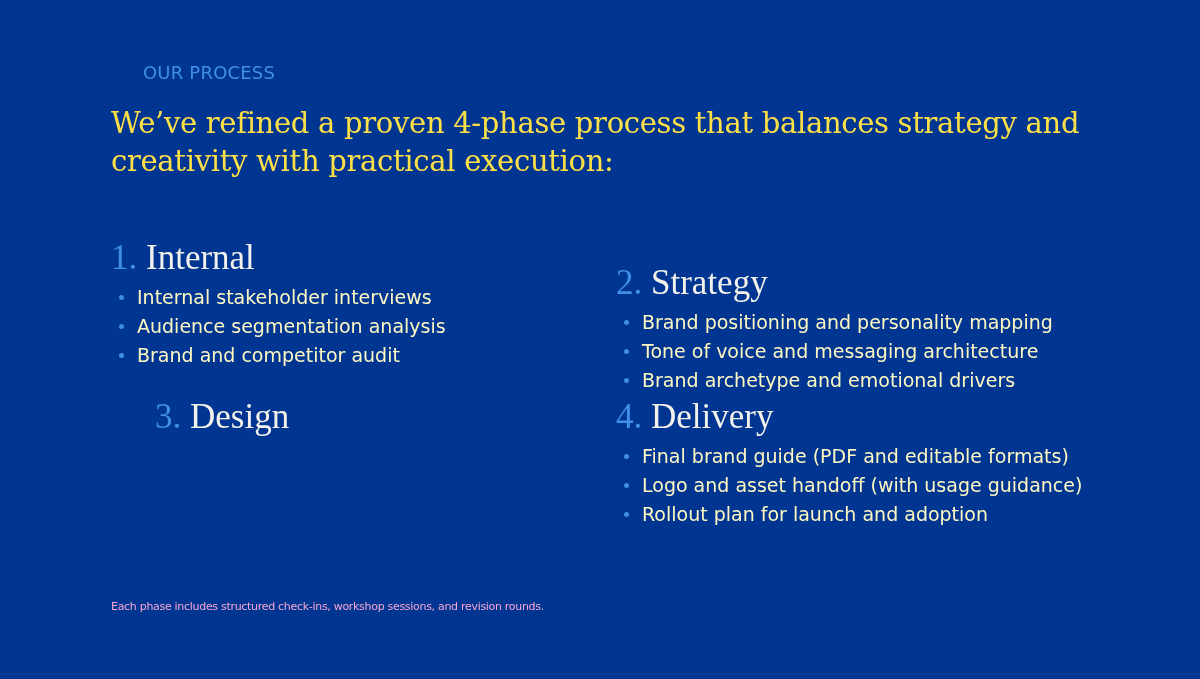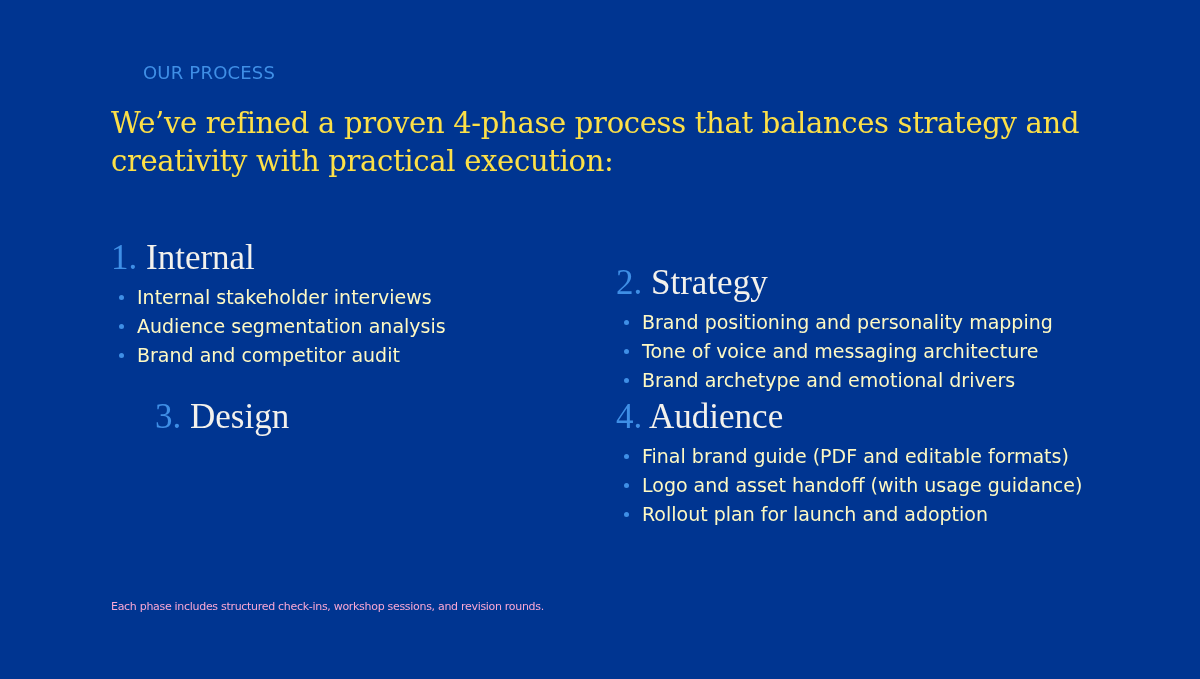--- a/index.html
+++ b/index.html
@@ -116,21 +116,21 @@
     <li><span class="bullet"></span><span>Tone of voice and messaging architecture</span></li>
     <li><span class="bullet"></span><span>Brand archetype and emotional drivers</span></li>
   </ul>
 </section>
 
 <section class="phase p3">
   <h2 class="phase-title"><span class="phase-num">3.</span> <span>Design</span></h2>
 </section>
 
 <section class="phase p4">
-  <h2 class="phase-title"><span class="phase-num">4.</span> <span>Audience</span></h2>
+  <h2 class="phase-title"><span class="phase-num">4.</span> <span>Delivery</span></h2>
   <ul class="phase-list">
     <li><span class="bullet"></span><span>Final brand guide (PDF and editable formats)</span></li>
     <li><span class="bullet"></span><span>Logo and asset handoff (with usage guidance)</span></li>
     <li><span class="bullet"></span><span>Rollout plan for launch and adoption</span></li>
   </ul>
 </section>
 
 <p class="footer-note">Each phase includes structured check-ins, workshop sessions, and revision rounds.</p>
 
 </body></html>

